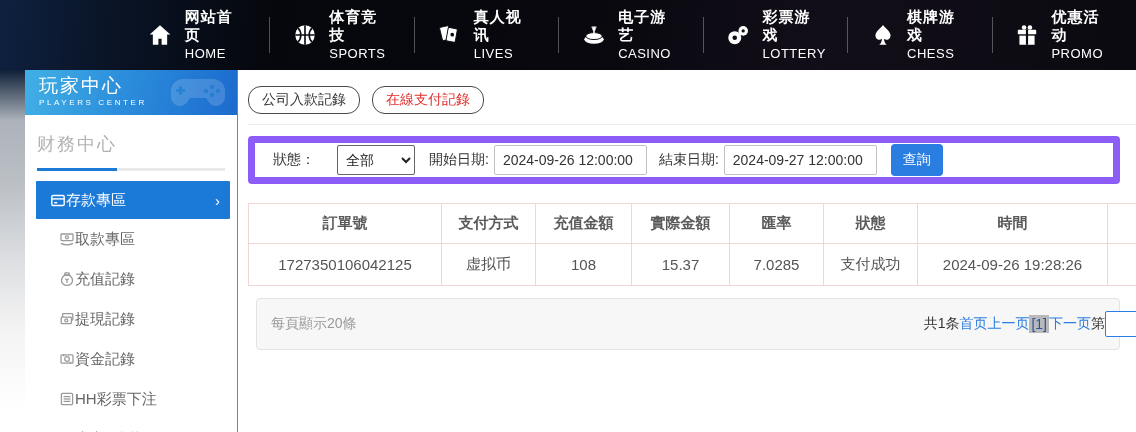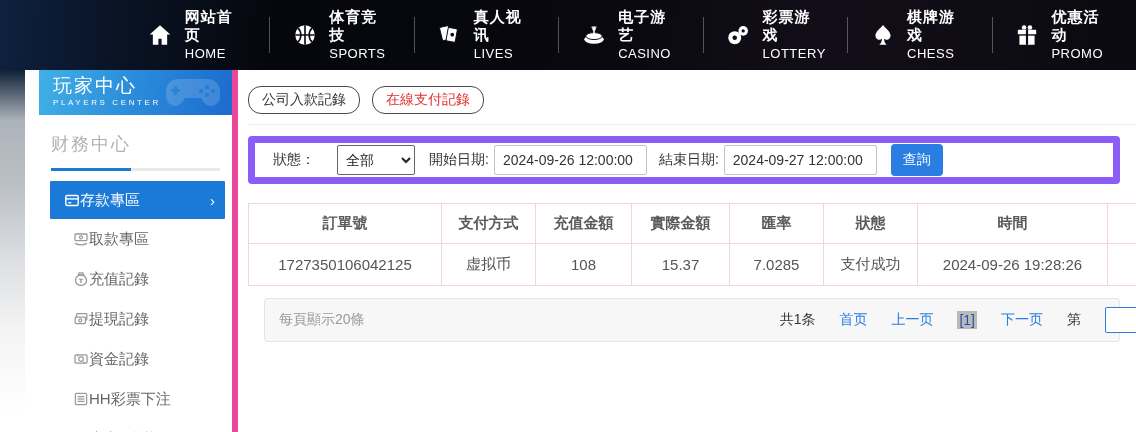--- a/index.html
+++ b/index.html
@@ -17,21 +17,21 @@
   .nav-zh { font-size:15px; font-weight:bold; letter-spacing:1px; line-height:18px; }
   .nav-en { font-size:13px; letter-spacing:.5px; line-height:16px; margin-top:2px; }
 
   
   .page { position:relative; height:362px; }
   .left-strip { position:absolute; left:0; top:0; width:25px; height:362px;
     background:linear-gradient(180deg,#0f2038 0%,#31405366 14%,#9aa1a9aa 32%,#dcdee1 52%,#f4f4f4 72%,#fff 95%); }
 
   
   .sidebar { position:absolute; left:25px; top:0; width:213px; height:362px; background:#fff;
-    border-right:6px solid #ec4899;padding-left:14px; }
+    border-right:1px solid #ec4899; }
   .sb-header { position:relative; height:45px; overflow:hidden; color:#fff; padding:5px 0 0 14px;
     background:linear-gradient(100deg,#41b0e6 0%,#2b8cdb 48%,#1c6bce 100%); }
   .sb-title { font-size:19px; letter-spacing:2px; line-height:22px; }
   .sb-sub { font-size:8px; letter-spacing:2.6px; margin-top:1px; }
   .sb-gamepad { position:absolute; right:6px; top:3px; opacity:.45; }
   .sb-section { margin:17px 0 0 12px; font-size:18px; letter-spacing:2px; color:#b2b2b2; }
   .sb-underline { margin:12px 12px 0 12px; height:3px; background:#e9e9e9; }
   .sb-underline-accent { width:80px; height:3px; background:#1b7ad6; }
   .menu { margin-top:10px; }
   .menu-item { display:flex; align-items:center; height:40px; padding:0 10px 0 9px;
@@ -59,24 +59,24 @@
   .ml14 { margin-left:14px; } .ml12 { margin-left:12px; }
   .search-btn { margin-left:14px; width:52px; height:32px; background:#2a7de1; border:none; border-radius:4px;
     color:#fff; font-size:14px; cursor:pointer; font-family:inherit; }
 
   .records-table { margin-top:19px; border-collapse:collapse; table-layout:fixed; width:919px;
     font-size:15px; color:#555; }
   .records-table th, .records-table td { border:1px solid #f2d6d3; text-align:center; }
   .records-table th { height:40px; font-weight:bold; color:#5a5a5a; }
   .records-table td { height:42px; }
 
-  .footer-bar { margin:12px 16px 0 16px; height:44px; background:#f7f7f7; border:1px solid #e3e3e3;
+  .footer-bar { margin:12px 16px 0 8px; height:52px; background:#f7f7f7; border:1px solid #e3e3e3;
     border-radius:4px; display:flex; align-items:center; padding:0 0 0 14px; font-size:14px; }
   .page-size { color:#999; }
-  .pager { margin-left:auto; display:flex; align-items:center; gap:24px; }
+  .pager { margin-left:auto; display:flex; align-items:center; gap:0; }
   .pg-total { color:#333; }
   .pg-link { color:#2a7de1; text-decoration:none; cursor:pointer; }
   .pg-current { background:#b9b9b9; color:#2a52a0; padding:1px 2px; }
   .pg-jump-label { color:#333; }
   .pg-input { width:40px; height:26px; border:1px solid #2a7de1; border-radius:2px; flex:0 0 40px;
     margin-right:-26px; background:#fff; }
 </style>
 </head>
 <body>
 

